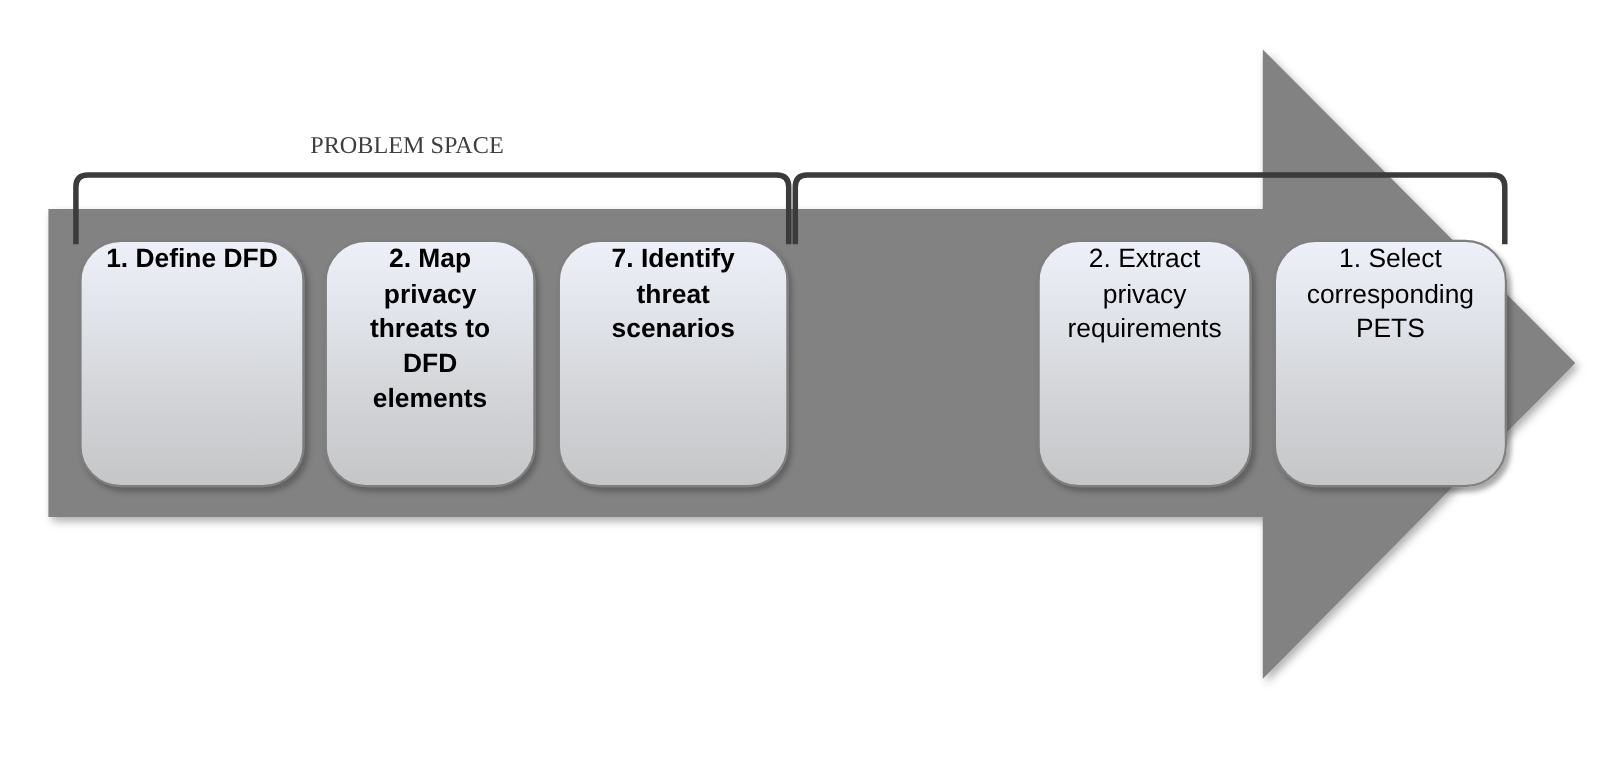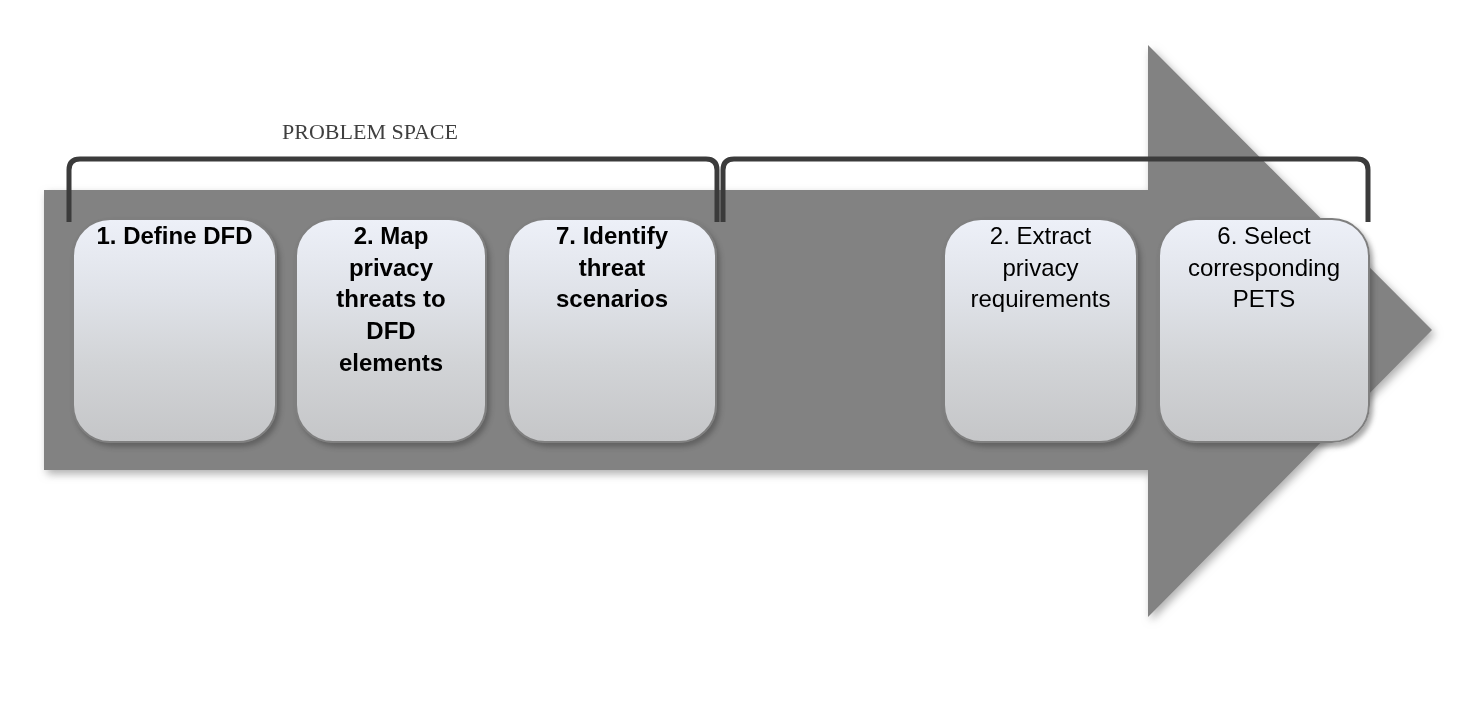--- a/index.html
+++ b/index.html
@@ -105,18 +105,18 @@
   </div>
 
 
   <div class="step-box solution" style="left:943px;width:195px;">
     <span class="step-label">2. Extract
 privacy
 requirements</span>
   </div>
 
   <div class="step-box solution" style="left:1158px;width:212px;">
-    <span class="step-label">6. Select
+    <span class="step-label">1. Select
 corresponding
 PETS</span>
   </div>
 
 </div>
 
 </body></html>

